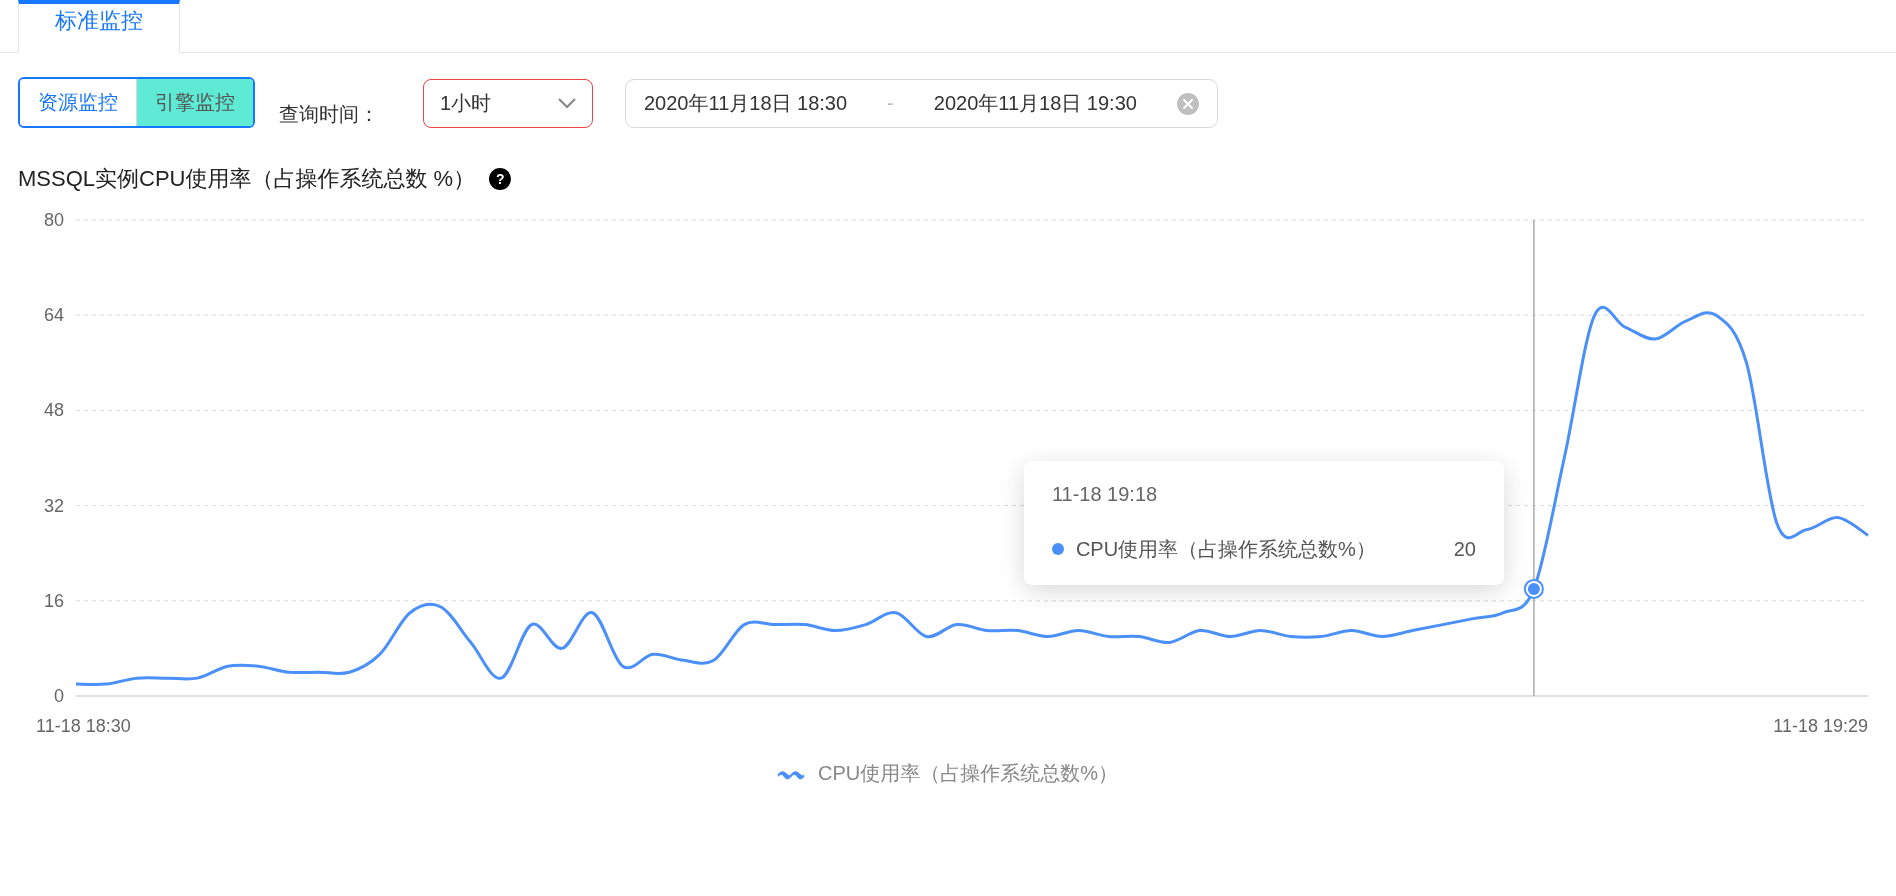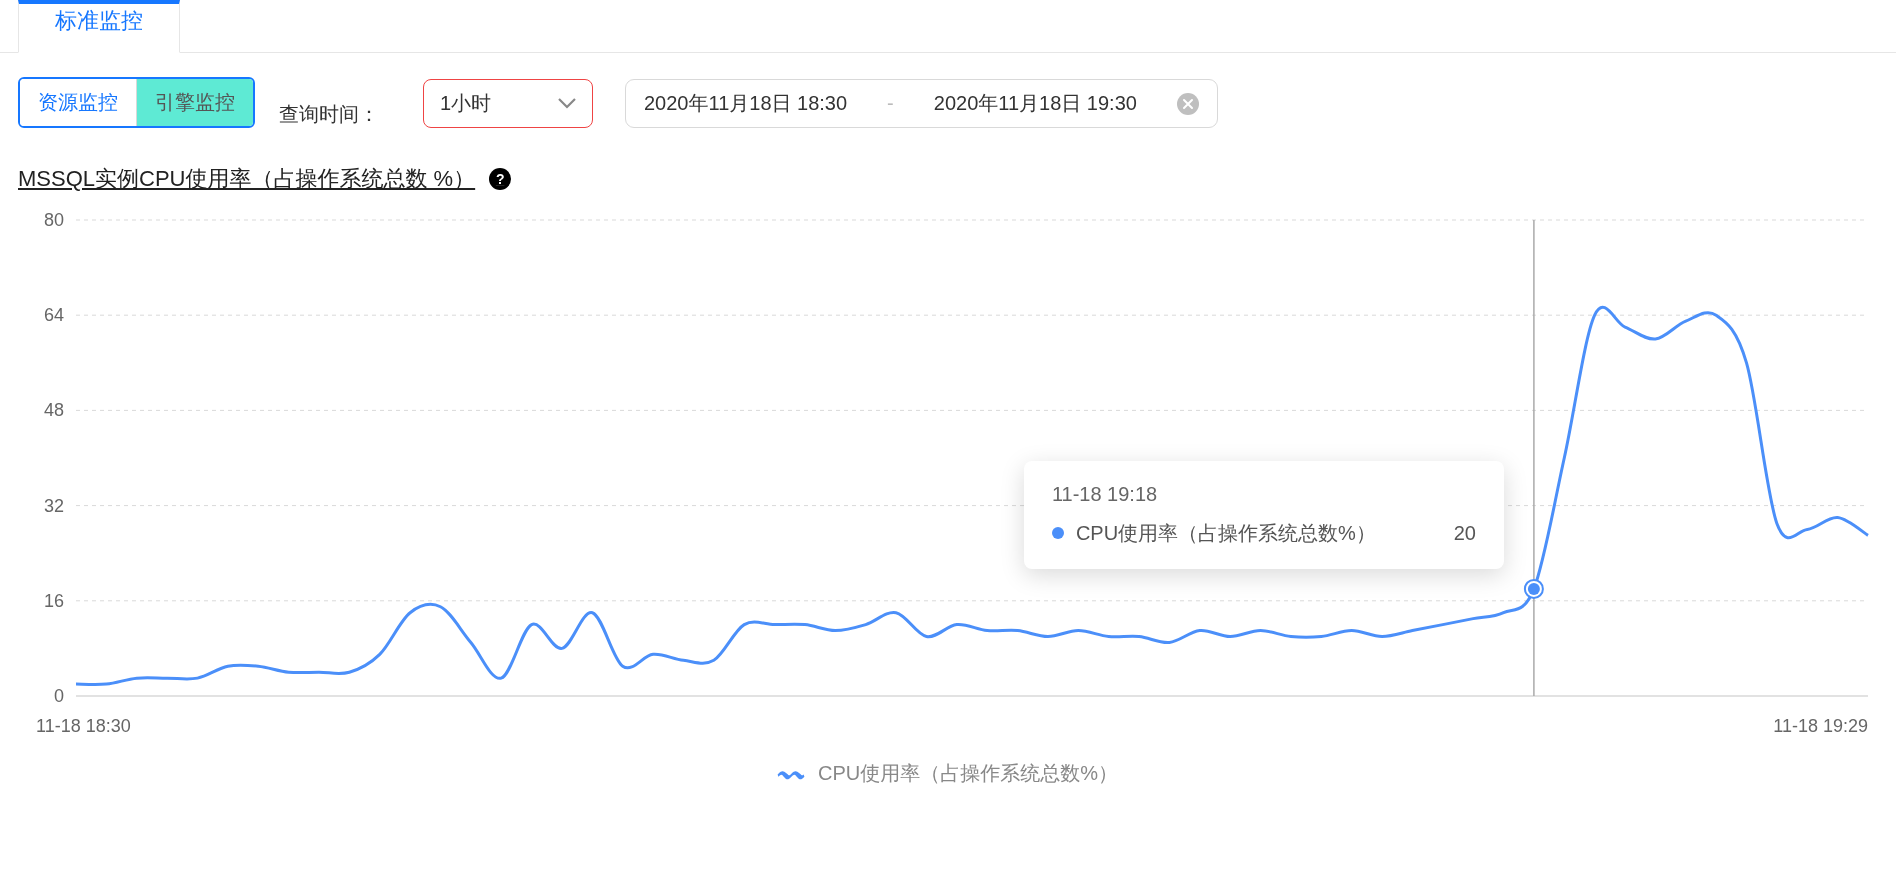--- a/index.html
+++ b/index.html
@@ -109,21 +109,20 @@
   
   .chart-block { padding: 24px 18px 8px 18px; }
   .chart-title-row {
     display: flex;
     align-items: center;
     gap: 14px;
     font-size: 22px;
     font-weight: 500;
     color: #222;
     margin-bottom: 12px;
-    text-decoration: underline;
   }
   .help-icon {
     width: 22px; height: 22px;
     border-radius: 50%;
     background: #000;
     color: #fff;
     display: inline-flex;
     align-items: center;
     justify-content: center;
     font-size: 14px;
@@ -144,21 +143,21 @@
   .tooltip-box {
     position: absolute;
     background: #fff;
     border-radius: 8px;
     box-shadow: 0 6px 24px rgba(0,0,0,0.15);
     padding: 22px 28px;
     font-size: 20px;
     color: #555;
     min-width: 480px;
   }
-  .tooltip-title { margin-bottom: 14px; color: #666; }
+  .tooltip-title { margin-bottom: 30px; color: #666; }
   .tooltip-row {
     display: flex;
     align-items: center;
     gap: 12px;
   }
   .dot-blue {
     width: 12px; height: 12px;
     border-radius: 50%;
     background: #4b8ff9;
     flex: 0 0 auto;

